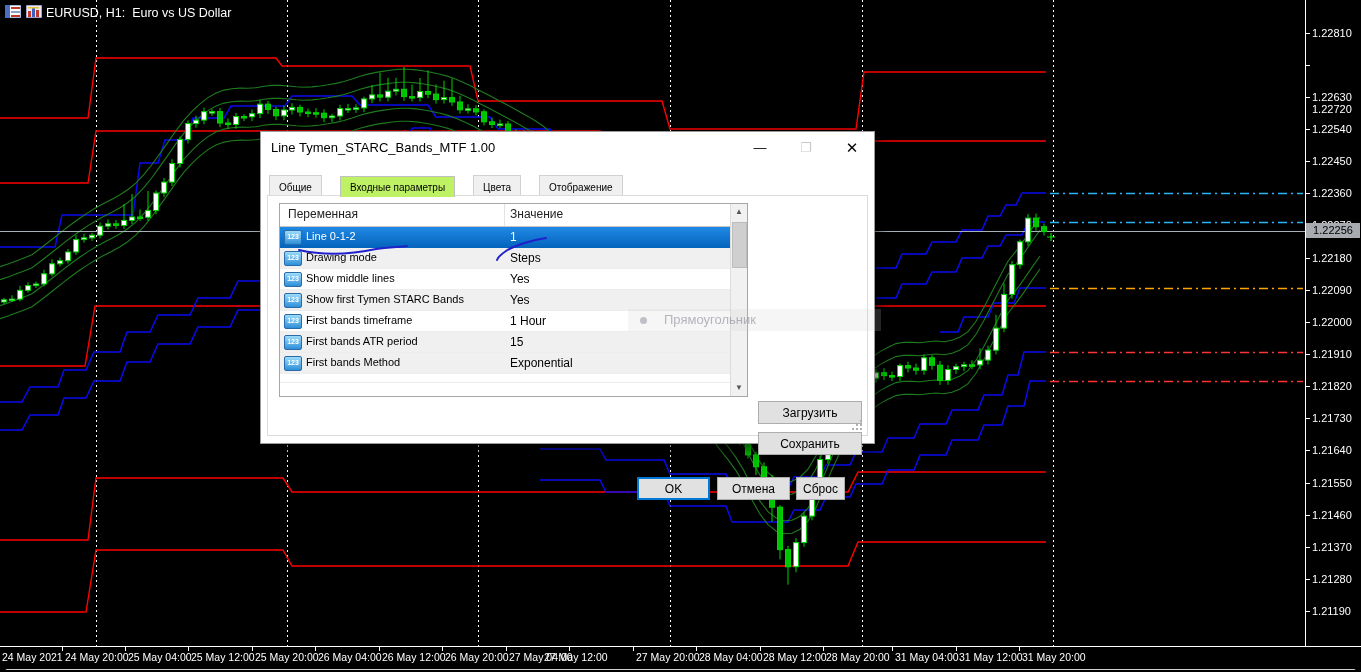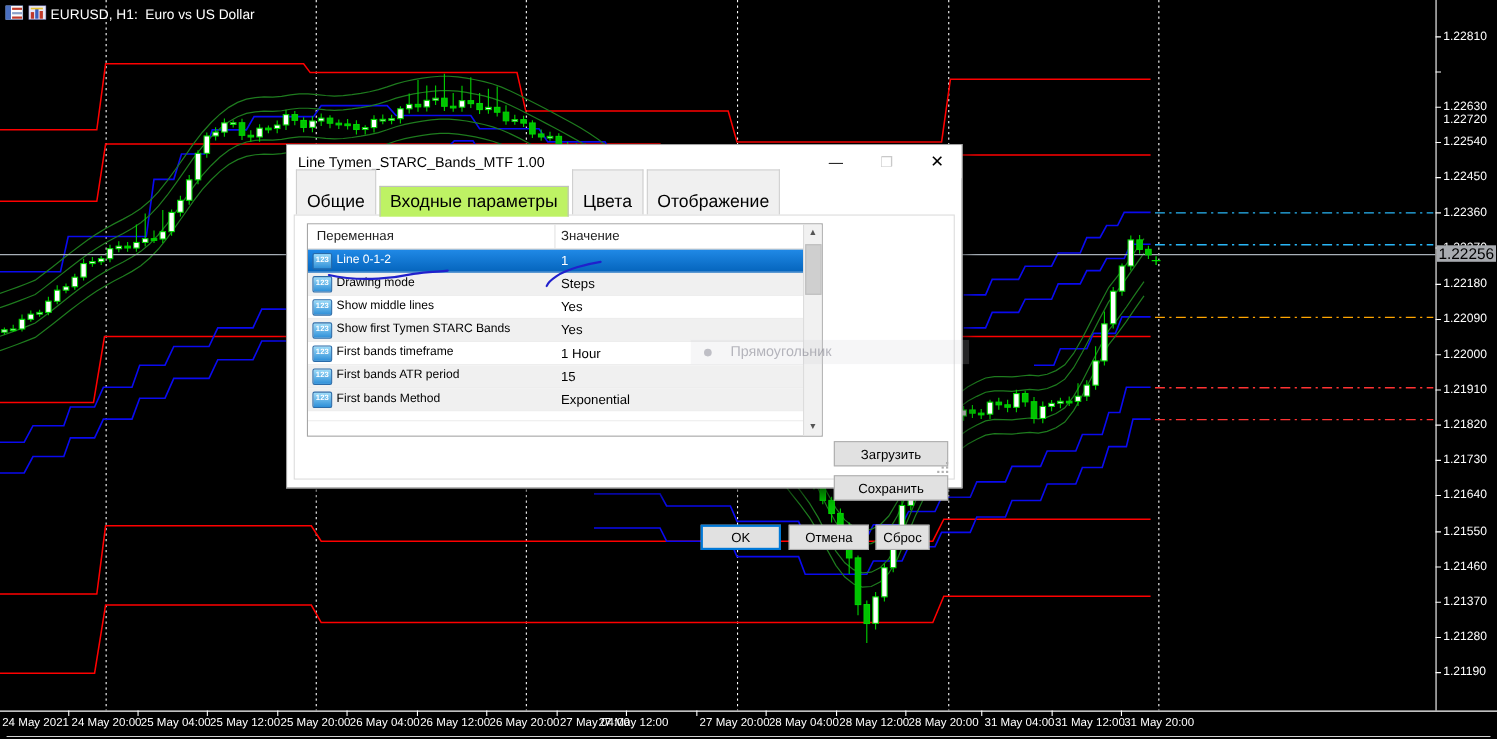--- a/index.html
+++ b/index.html
@@ -6,32 +6,32 @@
   #stage{position:relative;width:1361px;height:672px;background:#000;overflow:hidden;
          font-family:"Liberation Sans",sans-serif;border-radius:14px;}
   
   #chart-svg{position:absolute;left:0;top:0;z-index:1;}
   #symbol-label{position:absolute;left:46px;top:6px;color:#fff;font-size:12.5px;z-index:2;white-space:pre;}
   .win-icon{position:absolute;top:5px;z-index:2;}
   
   .price-label{position:absolute;left:1312px;color:#fff;font-size:11px;z-index:2;}
   .time-label{position:absolute;top:651px;color:#fff;font-size:10.5px;z-index:2;white-space:nowrap;}
   #price-badge{position:absolute;left:1306px;width:54px;height:15px;background:#a8abb0;color:#000;
-               font-size:14px;text-align:center;line-height:15px;z-index:3;}
+               font-size:11px;text-align:center;line-height:15px;z-index:3;}
   
   #dialog{position:absolute;left:260px;top:131px;width:613px;height:311px;background:#fff;
           border:1px solid #9b9b9b;box-shadow:4px 6px 12px rgba(0,0,0,.6);z-index:10;font-size:12px;color:#000;}
   #dlg-titlebar{position:absolute;left:0;top:0;width:100%;height:30px;background:#fff;}
   #dlg-title{position:absolute;left:10px;top:8px;font-size:13px;}
   .dlg-winbtn{position:absolute;top:6px;width:30px;height:20px;text-align:center;line-height:20px;
               font-size:13px;color:#000;cursor:default;}
   .dlg-winbtn.disabled{color:#c9c9c9;}
   #dlg-tabs{position:absolute;left:8px;top:40px;height:24px;display:flex;align-items:flex-end;}
-  .tab{padding:20px 9px 4px 9px;border:1px solid #d0d0d0;border-bottom:none;background:#f0f0f0;
-       margin-right:3px;font-size:16px;position:relative;top:1px;}
+  .tab{padding:6px 9px 4px 9px;border:1px solid #d0d0d0;border-bottom:none;background:#f0f0f0;
+       margin-right:18px;font-size:10px;position:relative;top:1px;}
   .tab.active{background:#bef264;padding-top:5px;z-index:2;border-color:#c0c0c0;}
   #dlg-content{position:absolute;left:6px;top:63px;width:599px;height:239px;background:#fff;
                border:1px solid #dcdcdc;}
   
   #param-table{position:absolute;left:11px;top:7px;width:467px;height:192px;border:1px solid #a6a6a6;
                background:#fff;overflow:hidden;}
   #param-header{position:absolute;left:0;top:0;width:450px;height:22px;background:#fff;border-bottom:1px solid #c5c5c5;}
   .hdr-cell{position:absolute;top:3px;font-size:12px;color:#222;}
   #col-divider{position:absolute;left:224px;top:0;width:1px;height:100%;background:#e3e3e3;}
   #param-rows{position:absolute;left:0;top:23px;width:450px;}

